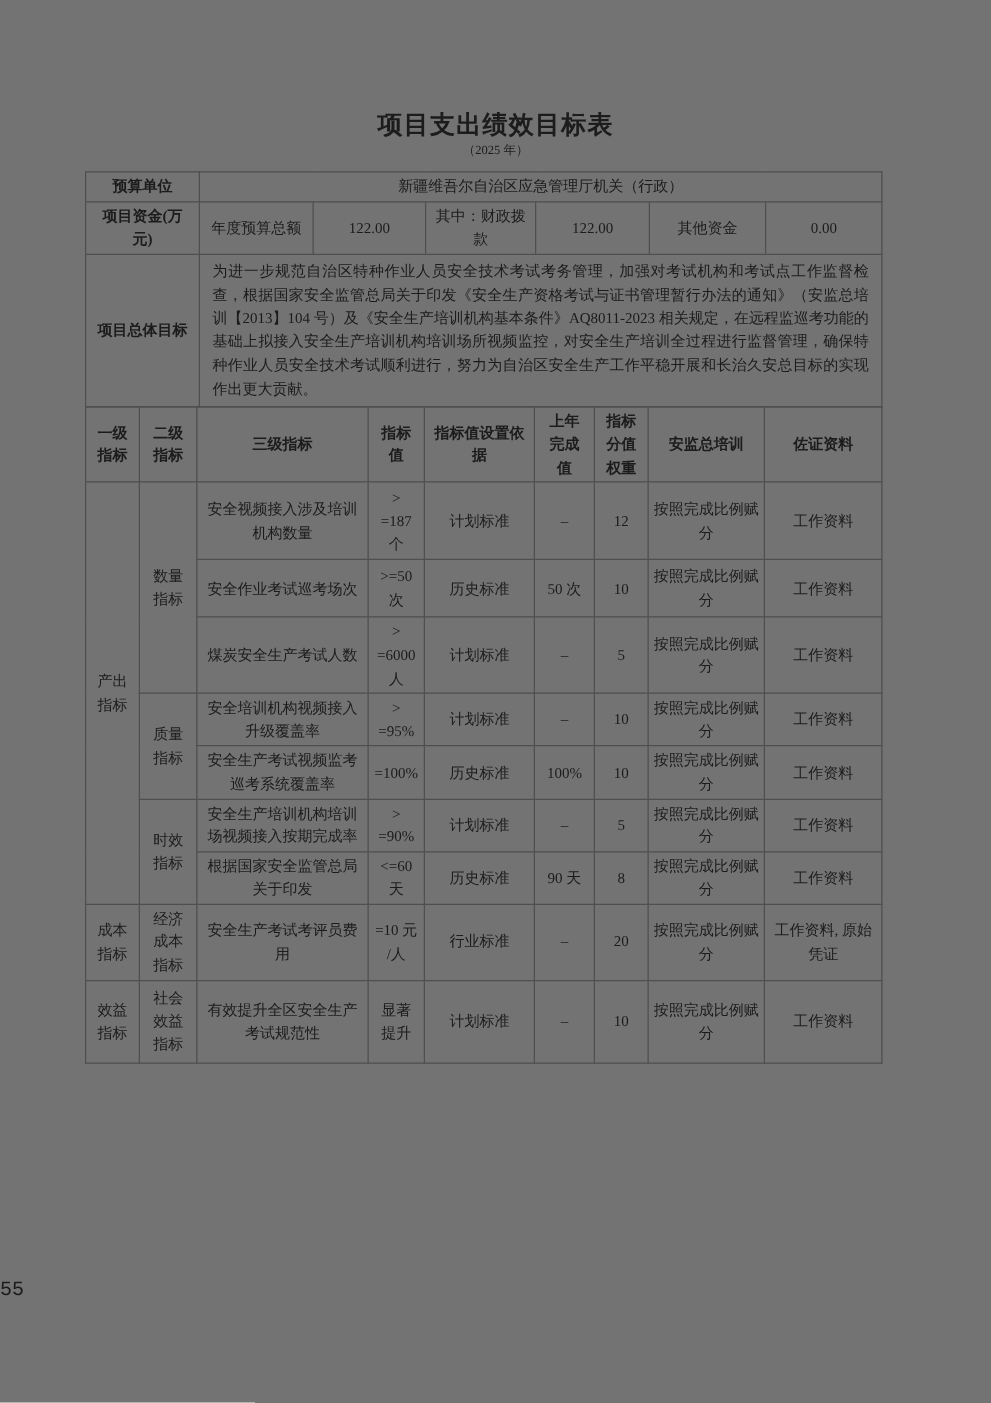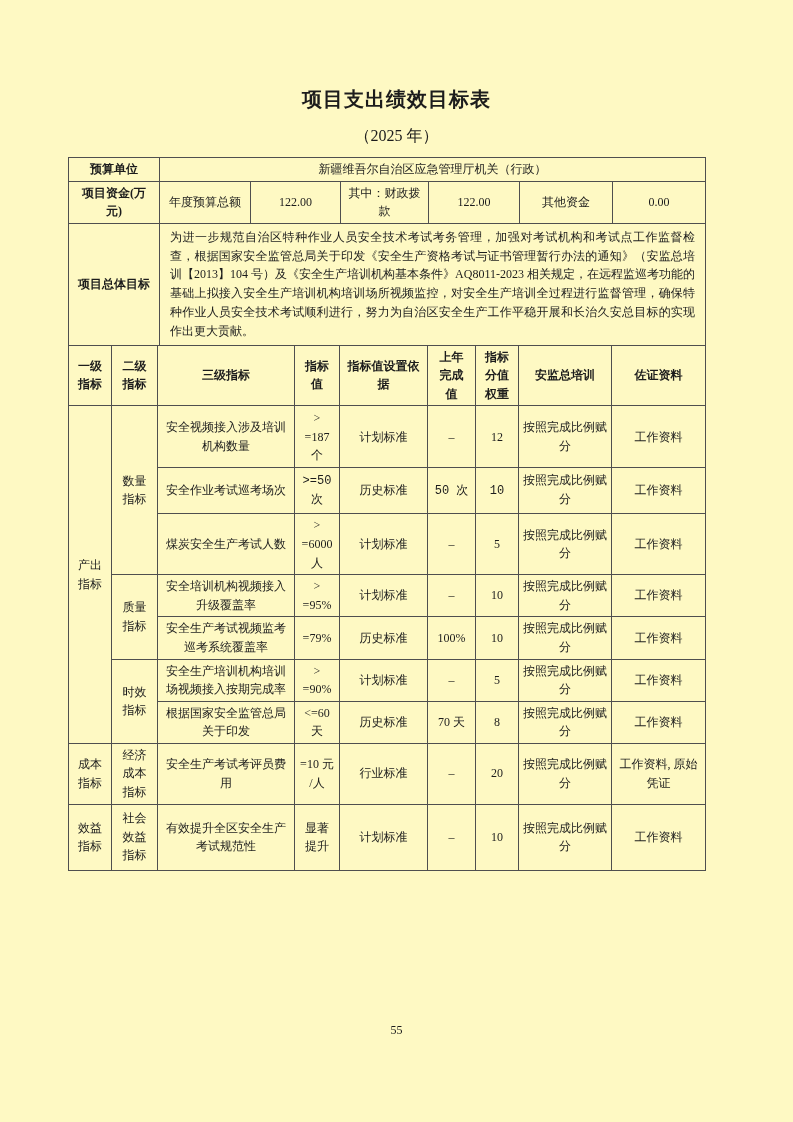--- a/index.html
+++ b/index.html
@@ -1,34 +1,34 @@
 <!DOCTYPE html>
 <html><head>
 <meta charset="utf-8">
 <style>
   html,body{margin:0;padding:0;background:#e8e8e8;}
   .page{
     position:relative;
     width:793px;height:1122px;
     margin:0 auto;
-    background:#fef9c3;
+    background:#737373;
     font-family:"Liberation Serif","DejaVu Serif",serif;
     color:#1c1c1c;
     overflow:hidden;
   }
   .title{
     margin:0;padding-top:86px;
     text-align:center;
     font-size:20px;font-weight:bold;
     letter-spacing:1px;
   }
   .subtitle{
-    margin-top:13px;
+    margin-top:0;
     text-align:center;
-    font-size:16px;
+    font-size:10px;
   }
   .tables{margin:10px 0 0 68px;width:637px;}
   table{
     border-collapse:collapse;
     table-layout:fixed;
     width:637px;
   }
   table.ind{margin-top:-1px;}
   td,th{
     border:1px solid #4f4f4f;
@@ -44,28 +44,29 @@
   .pre{white-space:pre-line;}
   td.goal{
     text-align:justify;
     padding:4px 10px;
     line-height:18.8px;
     font-size:12px;
   }
   
   tr.ra1{height:22px;} tr.ra2{height:28px;} tr.ra3{height:42px;} tr.ra4{height:106px;}
   tr.rh {height:58px;margin-top:40px;}
-  tr.r0{height:62px;} tr.r1{height:46px;font-family:Liberation Mono, monospace;} tr.r2{height:58px;}
+  tr.r0{height:62px;} tr.r1{height:46px;} tr.r2{height:58px;}
   tr.r3{height:40px;} tr.r4{height:36px;} tr.r5{height:38px;}
   tr.r6{height:38px;} tr.r7{height:56px;} tr.r8{height:66px;}
   .pageno{
     position:absolute;
     top:1023px;left:0;right:0;
-    text-align:center;
-    font-size:12px;
+    text-align:left;
+    font-size:16px;
+    font-family:Liberation Mono, monospace;
   }
 </style>
 </head>
 <body>
 
 <div class="page">
 
   <h1 class="title">项目支出绩效目标表</h1>
   <div class="subtitle">（2025 年）</div>
 
@@ -180,21 +181,21 @@
           <td class="pre">&gt;
 =95%</td>
           <td>计划标准</td>
           <td>–</td>
           <td>10</td>
           <td>按照完成比例赋分</td>
           <td>工作资料</td>
         </tr>
         <tr class="r4">
           <td>安全生产考试视频监考巡考系统覆盖率</td>
-          <td class="pre">=79%</td>
+          <td class="pre">=100%</td>
           <td>历史标准</td>
           <td>100%</td>
           <td>10</td>
           <td>按照完成比例赋分</td>
           <td>工作资料</td>
         </tr>
         <tr class="r5">
           <td rowspan="2" class="pre">时效
 指标</td>
           <td>安全生产培训机构培训场视频接入按期完成率</td>
@@ -204,21 +205,21 @@
           <td>–</td>
           <td>5</td>
           <td>按照完成比例赋分</td>
           <td>工作资料</td>
         </tr>
         <tr class="r6">
           <td>根据国家安全监管总局关于印发</td>
           <td class="pre">&lt;=60
 天</td>
           <td>历史标准</td>
-          <td>70 天</td>
+          <td>90 天</td>
           <td>8</td>
           <td>按照完成比例赋分</td>
           <td>工作资料</td>
         </tr>
         <tr class="r7">
           <td class="pre">成本
 指标</td>
           <td class="pre">经济
 成本
 指标</td>

